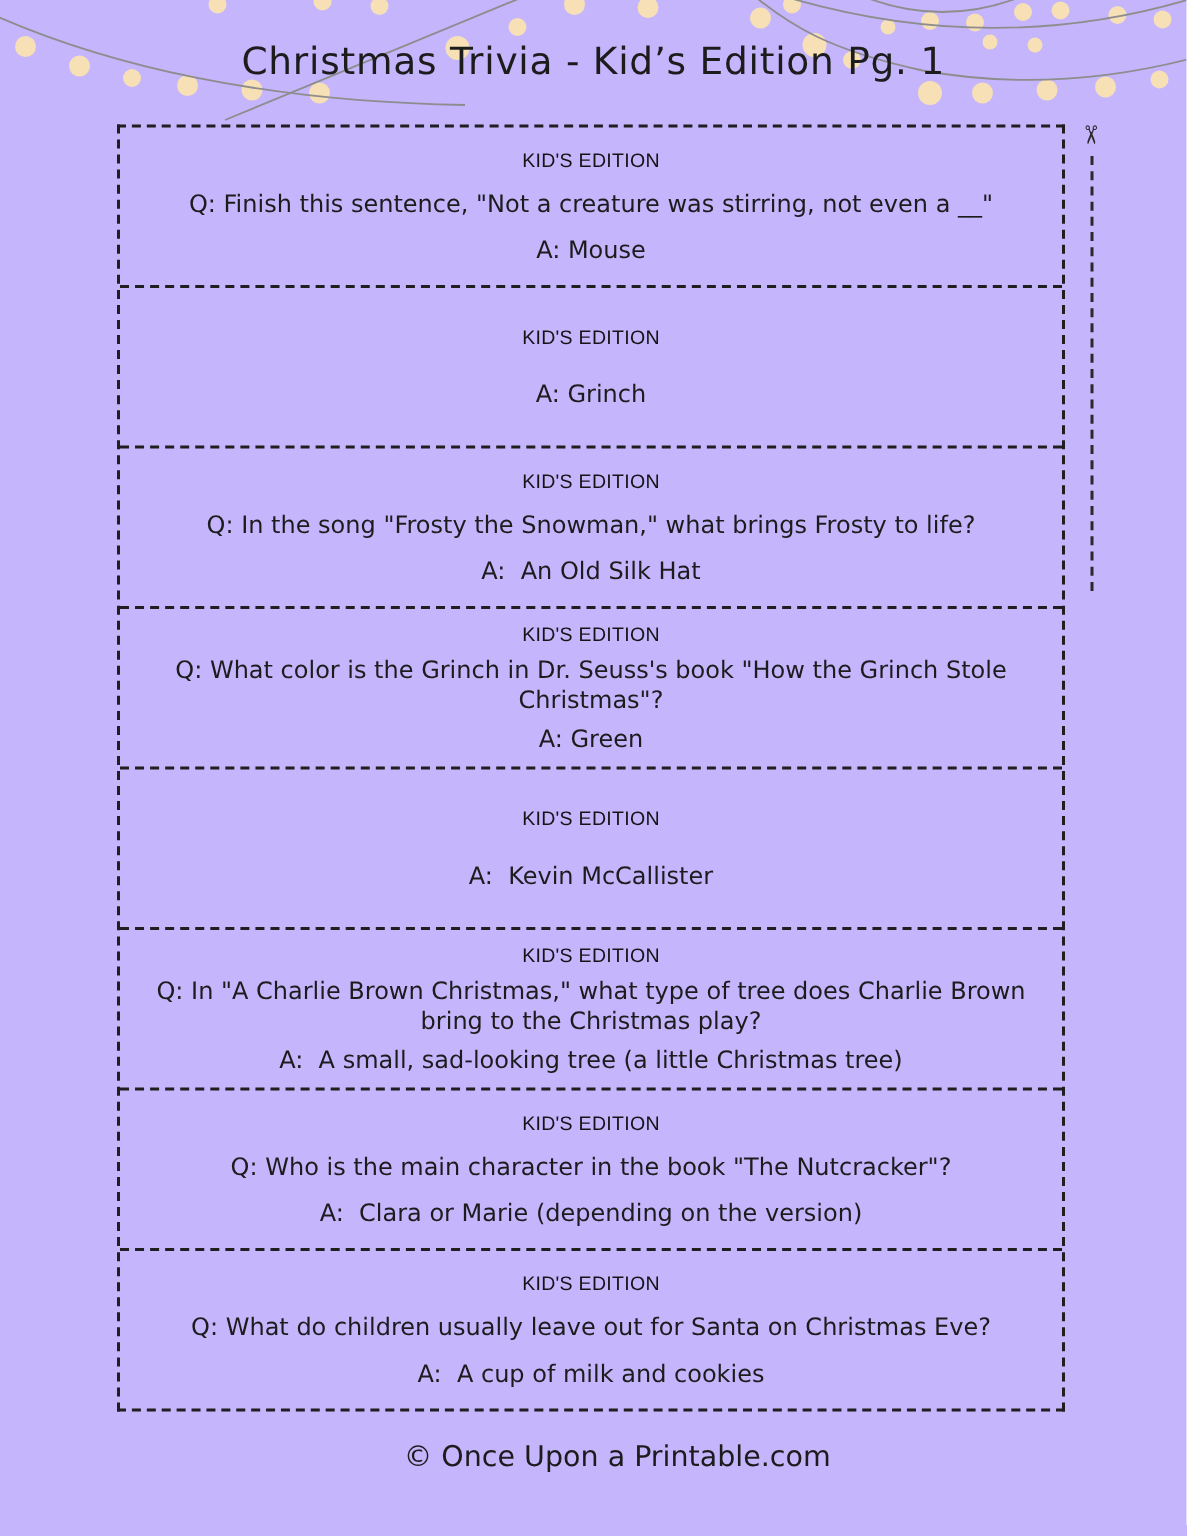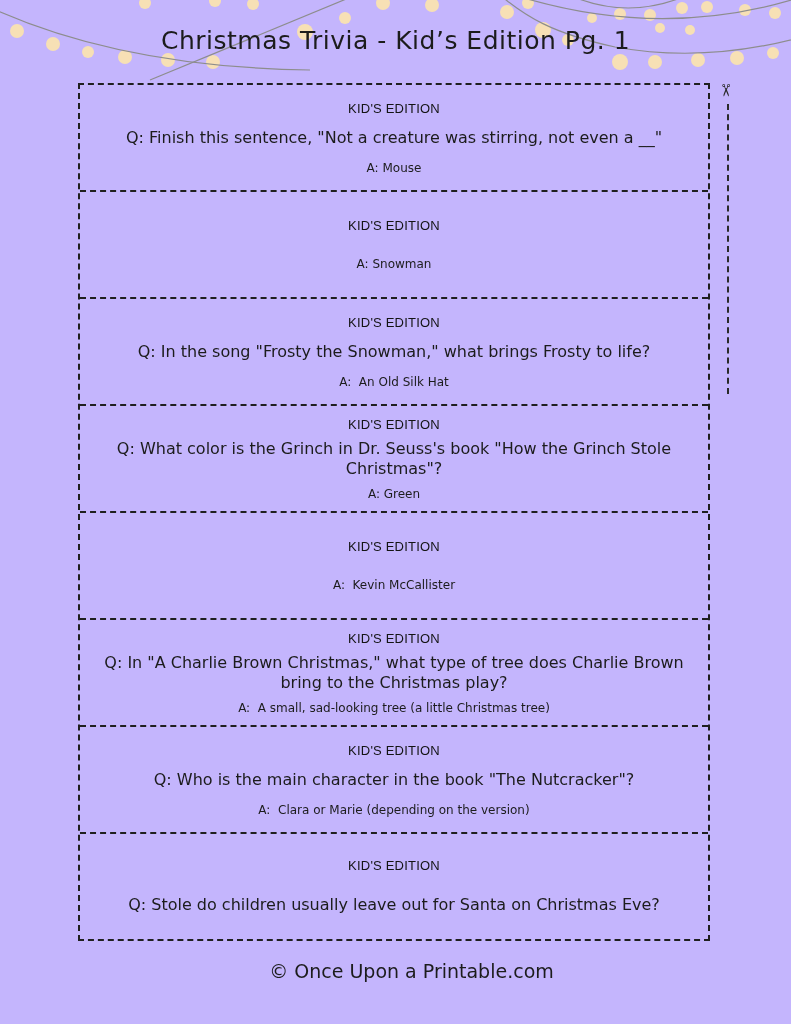--- a/index.html
+++ b/index.html
@@ -16,21 +16,21 @@
   
   .sheet{position:absolute;left:78px;top:83px;width:632px;height:858px;
          border:2.5px dashed #1f1f1f;box-sizing:border-box;
          display:flex;flex-direction:column;background:transparent;}
   .card{flex:1 1 0;display:flex;flex-direction:column;justify-content:space-evenly;
         align-items:center;text-align:center;padding:3px 22px;box-sizing:border-box;}
   .card:not(:last-child){border-bottom:2.5px dashed #1f1f1f;}
   .card-header{font-family:"Liberation Sans",sans-serif;font-weight:400;
                font-size:13px;letter-spacing:0.2px;color:#141414;}
   .card-question{font-size:16px;line-height:1.25;white-space:pre-wrap;color:#1c1c1c;}
-  .card-answer{font-size:12px;white-space:pre-wrap;color:#1c1c1c;}
+  .card-answer{font-size:16px;white-space:pre-wrap;color:#1c1c1c;}
 
   
   .scissors{position:absolute;left:719px;top:80px;font-size:17px;color:#2a2a2a;
             transform:rotate(90deg);transform-origin:center;}
   .cut-line{position:absolute;left:727px;top:104px;height:290px;width:0;
             border-left:2px dashed #2a2a2a;}
 
   
   .footer{position:absolute;left:0;top:960px;width:100%;text-align:center;
           font-size:19px;color:#1c1c1c;padding-left:16px;}
@@ -88,21 +88,21 @@
   <div class="sheet">
 
     <div class="card">
       <div class="card-header">KID'S EDITION</div>
       <div class="card-question">Q: Finish this sentence, "Not a creature was stirring, not even a __"</div>
       <div class="card-answer">A: Mouse</div>
     </div>
 
     <div class="card">
       <div class="card-header">KID'S EDITION</div>
-      <div class="card-answer">A: Snowman</div>
+      <div class="card-answer">A: Grinch</div>
     </div>
 
     <div class="card">
       <div class="card-header">KID'S EDITION</div>
       <div class="card-question">Q: In the song "Frosty the Snowman," what brings Frosty to life?</div>
       <div class="card-answer">A:  An Old Silk Hat</div>
     </div>
 
     <div class="card">
       <div class="card-header">KID'S EDITION</div>
@@ -122,20 +122,21 @@
     </div>
 
     <div class="card">
       <div class="card-header">KID'S EDITION</div>
       <div class="card-question">Q: Who is the main character in the book "The Nutcracker"?</div>
       <div class="card-answer">A:  Clara or Marie (depending on the version)</div>
     </div>
 
     <div class="card">
       <div class="card-header">KID'S EDITION</div>
-      <div class="card-question">Q: Stole do children usually leave out for Santa on Christmas Eve?</div>
+      <div class="card-question">Q: What do children usually leave out for Santa on Christmas Eve?</div>
+      <div class="card-answer">A:  A cup of milk and cookies</div>
     </div>
 
   </div>
 
   <div class="footer">© Once Upon a Printable.com</div>
 
 </div>
 
 </body></html>

